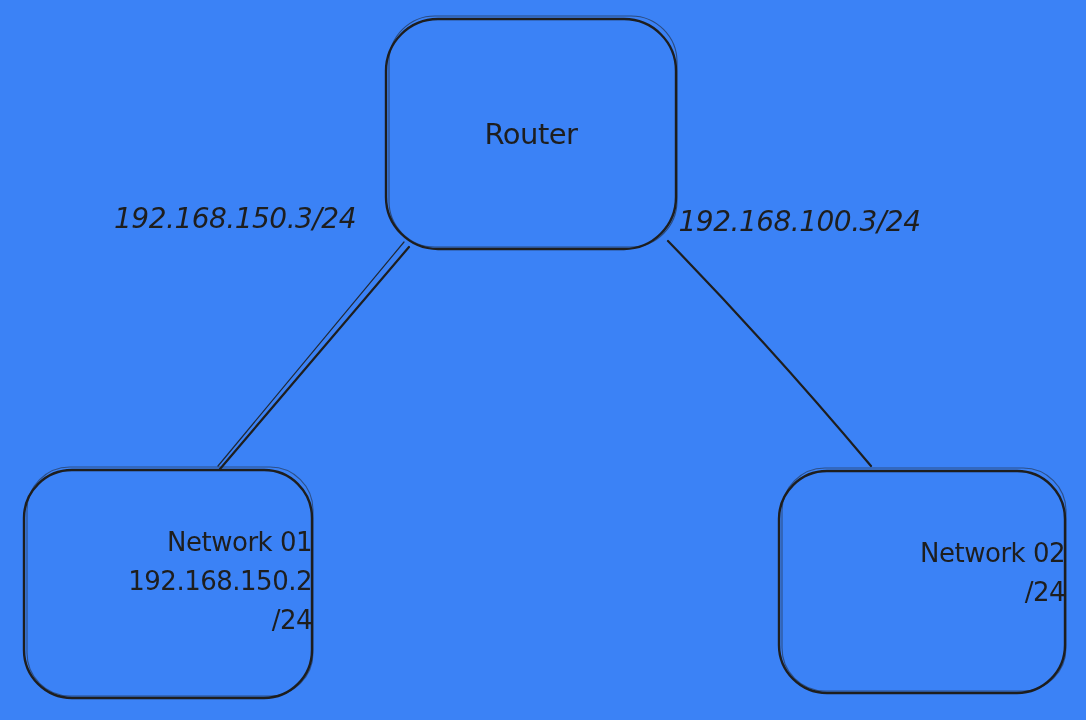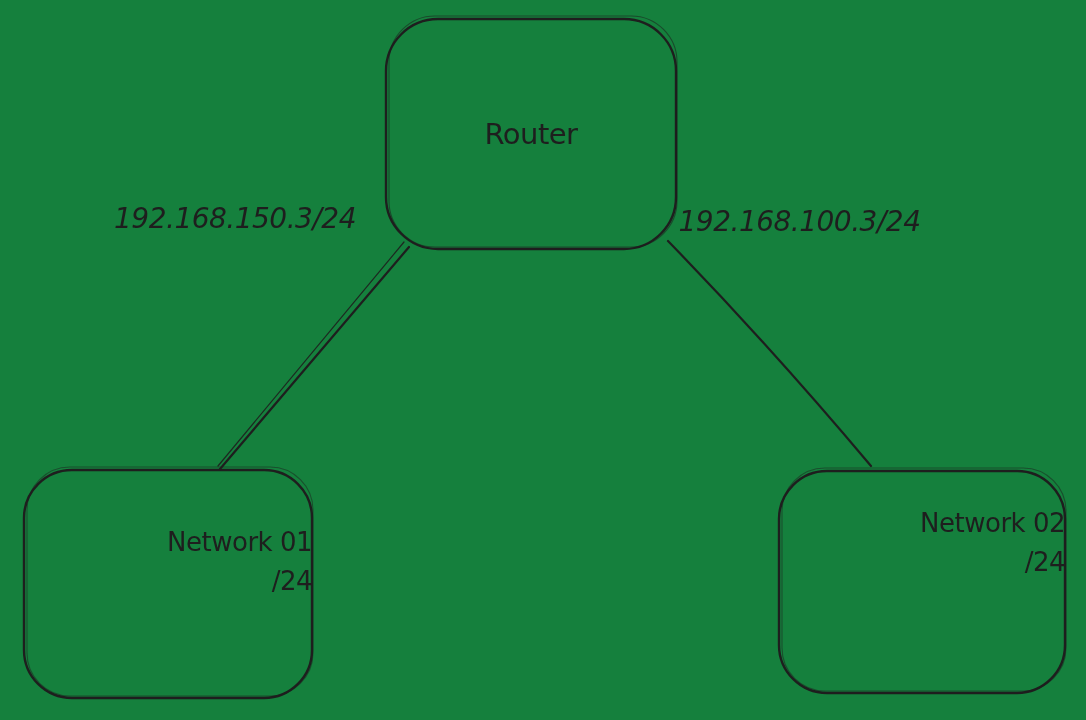--- a/index.html
+++ b/index.html
@@ -4,21 +4,21 @@
 <style>
   html, body {
     margin: 0;
     padding: 0;
     background: #ffffff;
   }
   .canvas {
     position: relative;
     width: 1086px;
     height: 720px;
-    background: #15803d;
+    background: #3b82f6;
     font-family: "DejaVu Sans", sans-serif;
     color: #1e1e1e;
     overflow: hidden;
   }
   .shapes {
     position: absolute;
     inset: 0;
   }
   .label {
     position: absolute;
@@ -79,21 +79,22 @@
   </svg>
 
   <div class="label node-label" style="left:386px; top:117px; width:290px;">Router</div>
 
   <div class="label edge-label" style="left:85px; top:202px; width:300px;">192.168.150.3/24</div>
 
   <div class="label edge-label" style="left:652px; top:205px; width:295px;">192.168.100.3/24</div>
 
   <div class="node-text-block" style="left:24px; top:523px; width:288px;">
     <div>Network 01</div>
+    <div>192.168.150.2</div>
     <div>/24</div>
   </div>
 
-  <div class="node-text-block" style="left:779px; top:504px; width:286px;">
+  <div class="node-text-block" style="left:779px; top:534px; width:286px;">
     <div>Network 02</div>
     <div>/24</div>
   </div>
 
 </div>
 
 </body></html>

